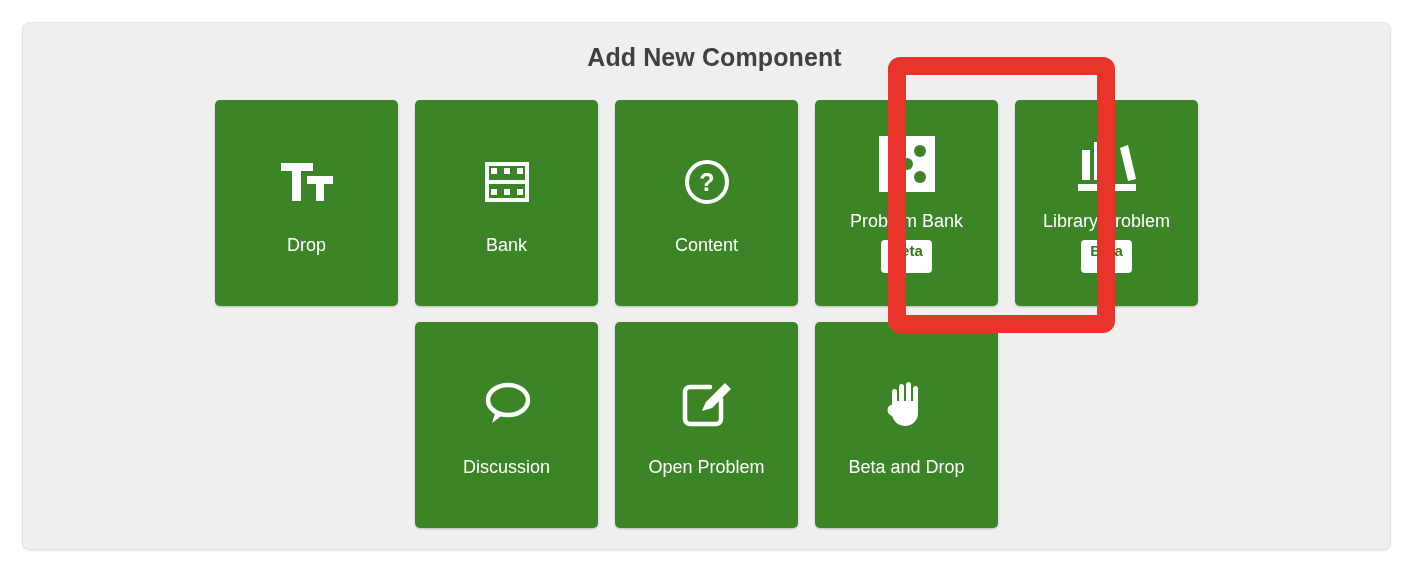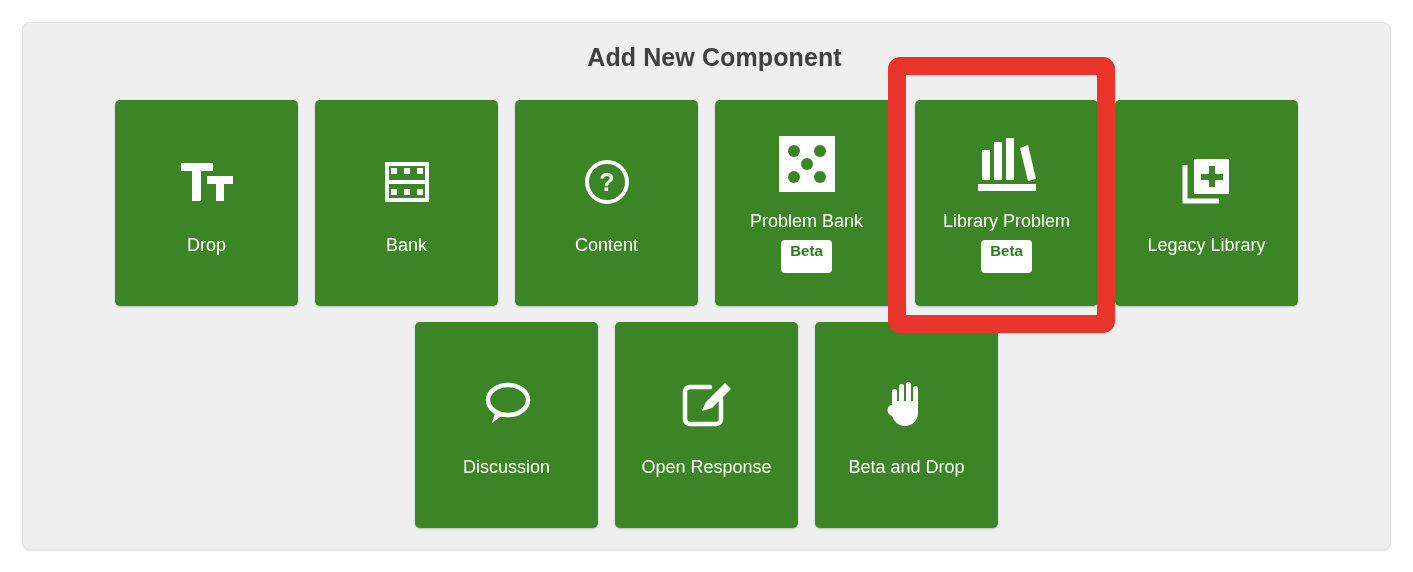--- a/index.html
+++ b/index.html
@@ -193,31 +193,20 @@
             <rect x="20" y="8" width="8" height="38" fill="#ffffff"></rect>
             <rect x="32" y="4" width="8" height="42" fill="#ffffff"></rect>
             <polygon points="46,14 54,11 62,45 54,47" fill="#ffffff"></polygon>
             <rect x="4" y="50" width="58" height="7" fill="#ffffff"></rect>
           </svg>
         </span>
         <span class="tile-label">Library Problem</span>
         <span class="badge">Beta</span>
       </button>
 
-      <button class="tile">
-        <span class="tile-icon">
-          <svg width="52" height="50" viewBox="0 0 52 50" aria-hidden="true">
-            <polyline points="4,8 4,44 38,44" fill="none" stroke="#ffffff" stroke-width="5"></polyline>
-            <rect x="13" y="2" width="35" height="35" fill="#ffffff"></rect>
-            <rect x="28" y="9" width="6" height="21" fill="#3c8527"></rect>
-            <rect x="20" y="17" width="22" height="6" fill="#3c8527"></rect>
-          </svg>
-        </span>
-        <span class="tile-label">Legacy Library</span>
-      </button>
 
     </div>
 
     <div class="row row-2">
 
       <button class="tile">
         <span class="tile-icon">
           <svg width="52" height="46" viewBox="0 0 52 46" aria-hidden="true">
             <ellipse cx="27" cy="19" rx="20" ry="15" fill="none" stroke="#ffffff" stroke-width="4.5"></ellipse>
             <path d="M15 29 L11 42 L23 33 Z" fill="#ffffff"></path>
@@ -227,21 +216,21 @@
       </button>
 
       <button class="tile">
         <span class="tile-icon">
           <svg width="52" height="50" viewBox="0 0 52 50" aria-hidden="true">
             <path d="M40 20 L40 40 A5 5 0 0 1 35 45 L9 45 A5 5 0 0 1 4 40 L4 13 A5 5 0 0 1 9 8 L29 8" fill="none" stroke="#ffffff" stroke-width="4.5" stroke-linecap="round"></path>
             <polygon points="21,32 25,23 44,4 50,10 31,29" fill="#ffffff"></polygon>
             <polygon points="21,32 25,23 28,26" fill="#ffffff"></polygon>
           </svg>
         </span>
-        <span class="tile-label">Open Response</span>
+        <span class="tile-label">Open Problem</span>
       </button>
 
       <button class="tile">
         <span class="tile-icon">
           <svg width="44" height="50" viewBox="0 0 44 50" aria-hidden="true">
             <rect x="7" y="10" width="5" height="20" rx="2.5" fill="#ffffff"></rect>
             <rect x="14" y="5" width="5" height="25" rx="2.5" fill="#ffffff"></rect>
             <rect x="21" y="3" width="5" height="27" rx="2.5" fill="#ffffff"></rect>
             <rect x="28" y="7" width="5" height="23" rx="2.5" fill="#ffffff"></rect>
             <path d="M7 24 L7 34 A13 13 0 0 0 33 34 L33 22 L7 22 Z" fill="#ffffff"></path>

